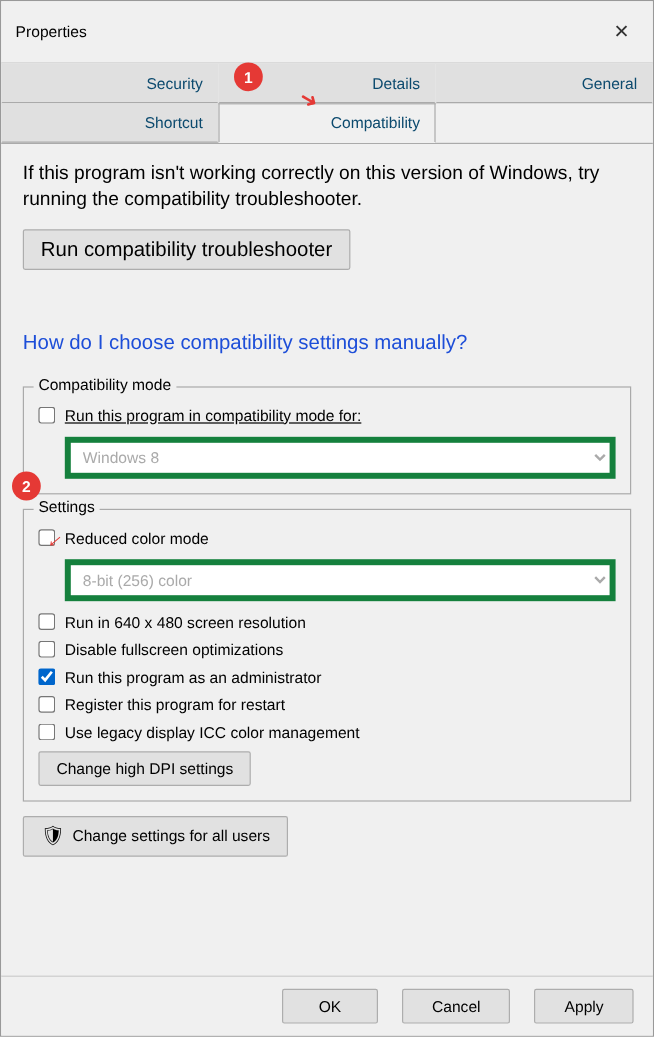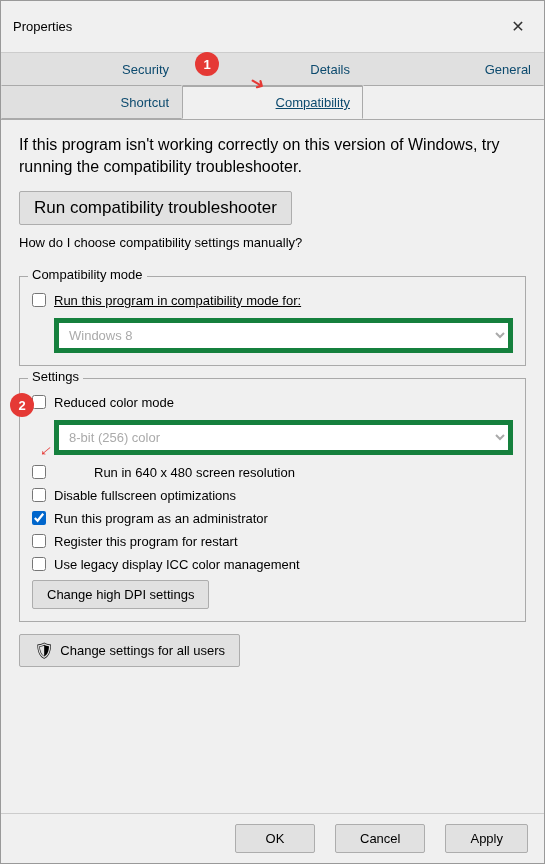--- a/index.html
+++ b/index.html
@@ -66,21 +66,20 @@
       color: #0c4a6e;
       background: #e0e0e0;
       border-bottom: 1px solid #aaa;
     }
     .tab.active {
       background: #f0f0f0;
       border: 1px solid #aaa;
       border-bottom: 1px solid #f0f0f0;
       z-index: 1;
       position: relative;
-      text-decoration: underline;
     }
     .content {
       flex: 1;
       padding: 14px 18px;
       overflow-y: auto;
       background: #f0f0f0;
     }
     .intro-text {
       font-size: 16px;
       color: #000;
@@ -90,26 +89,27 @@
     .run-btn {
       background: #e1e1e1;
       border: 1px solid #adadad;
       padding: 6px 14px;
       cursor: pointer;
       font-size: 17px;
       margin-bottom: 10px;
       border-radius: 2px;
     }
     .link {
-      color: #000000;
+      color: #1d4ed8;
       text-decoration: none;
-      font-size: 13px;
+      font-size: 17px;
       margin-bottom: 14px;
       display: inline-block;
       cursor: pointer;
+      margin-top: 41px;
     }
     .group-box {
       border: 1px solid #aaa;
       margin-top: 12px;
       margin-bottom: 12px;
       padding: 8px 12px 12px 12px;
       position: relative;
       text-decoration: underline;
     }
     .group-label {
@@ -310,21 +310,21 @@
         
         <div class="checkbox-row">
           <input type="checkbox" style="">
           <label>Reduced color mode</label>
         </div>
         <select class="select-dropdown">
           <option>8-bit (256) color</option>
         </select>
 
         
-        <div class="checkbox-row" style="margin-top:10px;gap:40px;">
+        <div class="checkbox-row" style="margin-top:10px;">
           <input type="checkbox" style="">
           <label>Run in 640 x 480 screen resolution</label>
         </div>
 
         
         <div class="checkbox-row">
           <input type="checkbox" style="">
           <label>Disable fullscreen optimizations</label>
         </div>
 

